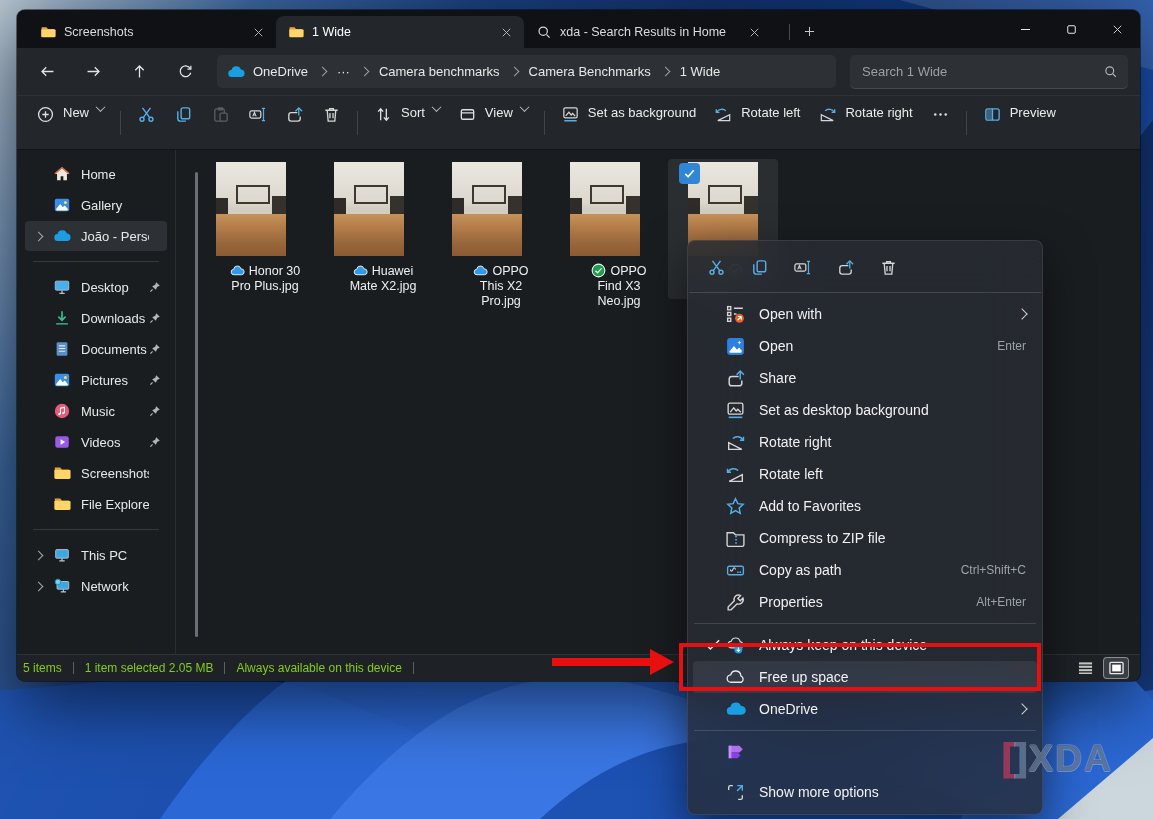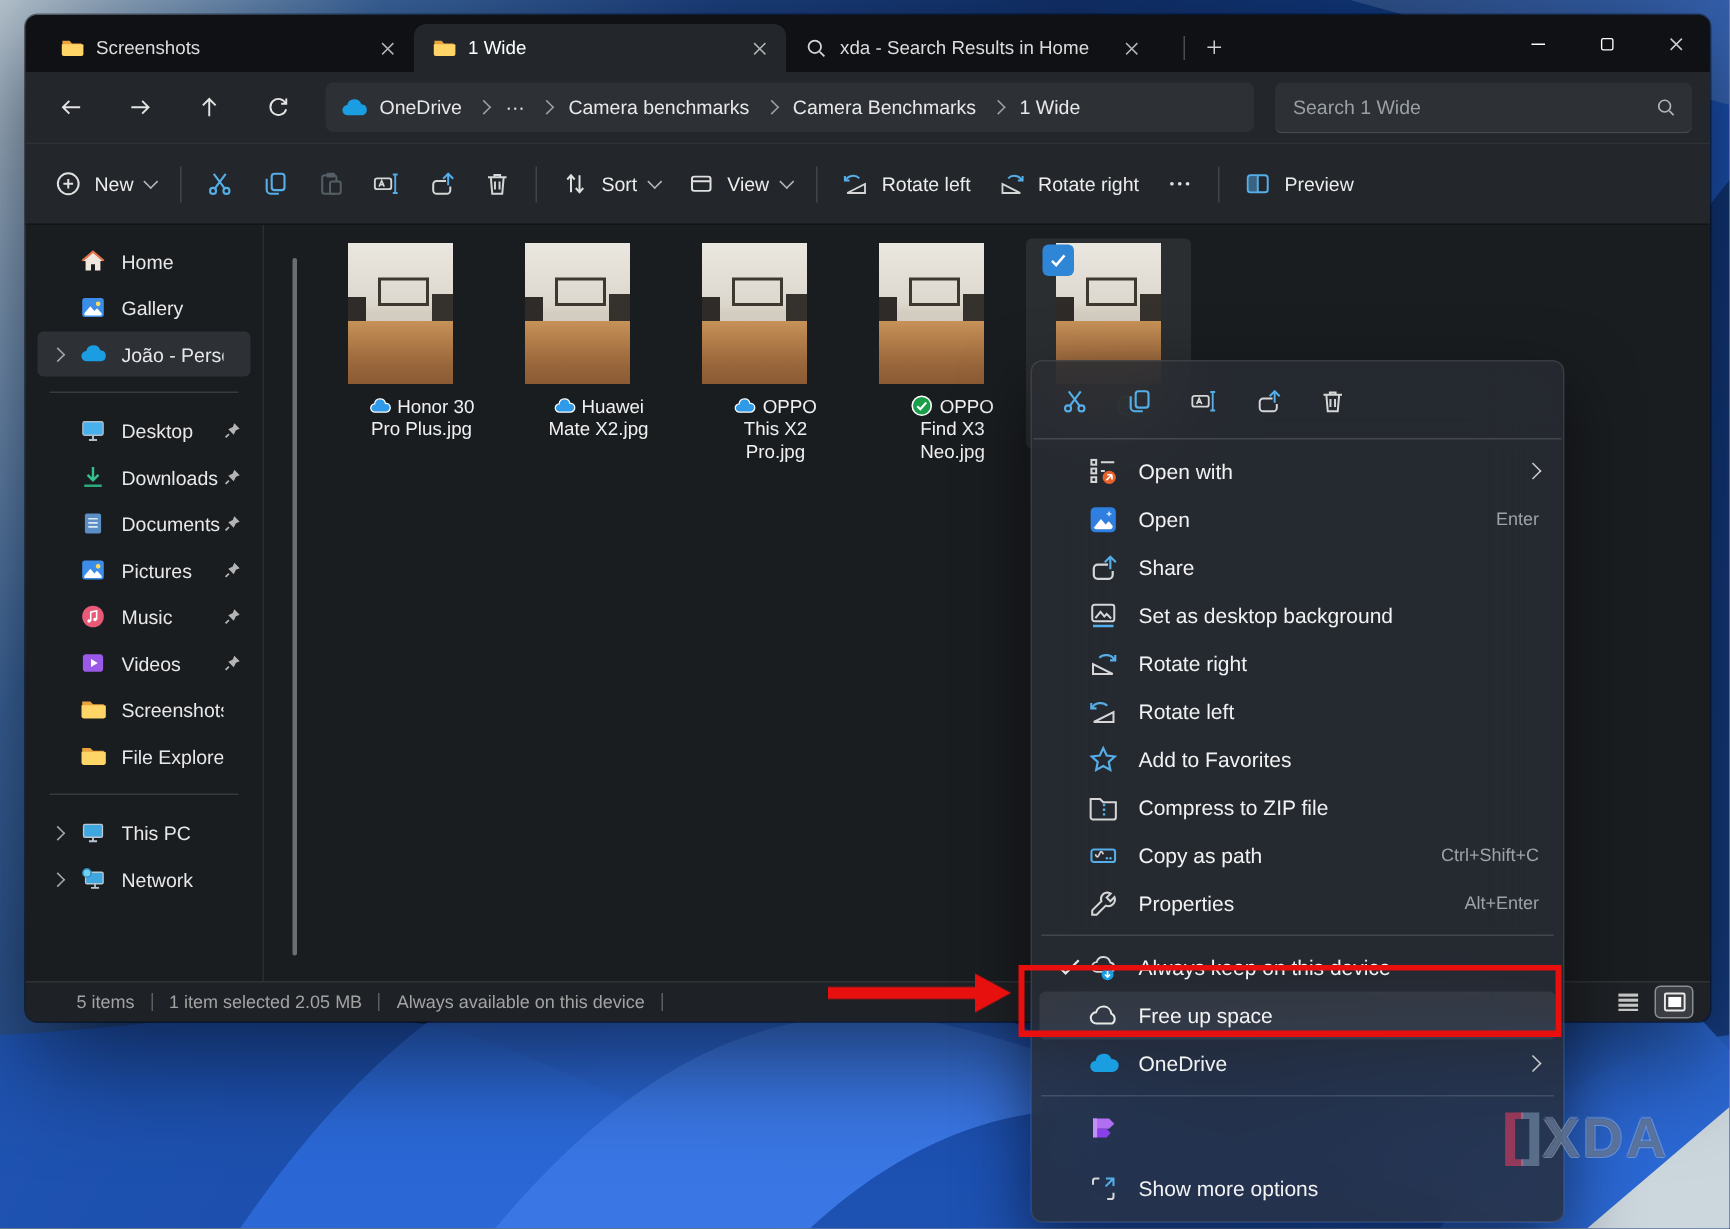--- a/index.html
+++ b/index.html
@@ -44,31 +44,31 @@
       transform:rotate(45deg);margin:0 11px;flex:none;}
   .searchbox{width:258px;height:33px;background:#2d3136;border-radius:5px;display:flex;align-items:center;
       padding:0 10px;border-bottom:1px solid rgba(255,255,255,.12);}
   .searchbox input{flex:1;background:transparent;border:none;outline:none;color:#e8e8e8;font-size:13px;
       font-family:inherit;}
   .searchbox input::placeholder{color:#9aa0a6;}
   .search-glyph{width:15px;height:15px;opacity:.8;}
   
   .toolbar{height:53px;background:#23272b;border-top:1px solid rgba(255,255,255,.05);
       border-bottom:1px solid #121416;display:flex;align-items:center;padding:0 10px;flex:none;}
-  .tb-btn{display:flex;align-items:center;height:36px;padding:0 9px;border-radius:4px;color:#ececec;
+  .tb-btn{display:flex;align-items:flex-start;height:36px;padding:0 9px;border-radius:4px;color:#ececec;
       font-size:13px;gap:8px;flex:none;}
   .tb-btn.disabled{opacity:.4;}
   .tb-icon{width:19px;height:19px;flex:none;}
   .tb-label:empty{display:none;}
   .tb-chev{width:6px;height:6px;border-right:1.4px solid #b8b8b8;border-bottom:1.4px solid #b8b8b8;
       transform:rotate(45deg) translate(-1px,-1px);display:none;}
   .tb-btn.chevron .tb-chev{display:inline-block;}
   .tb-btn.divider{width:1px;height:24px;padding:0;background:rgba(255,255,255,.14);margin:0 7px;border-radius:0;}
   
-  .main{flex:1;display:flex;min-height:0;gap:16px;}
+  .main{flex:1;display:flex;min-height:0;}
   .sidebar{width:158px;flex:none;position:relative;padding-top:8px;border-right:1px solid rgba(255,255,255,.07);}
   .sb-item{height:30px;margin:1px 8px;border-radius:4px;display:flex;align-items:center;
       padding:0 6px 0 28px;position:relative;color:#e8e8e8;font-size:13px;}
   .sb-item.selected{background:#2d3136;}
   .sb-expander{position:absolute;left:10px;width:6px;height:6px;border-top:1.4px solid #a8a8a8;
       border-right:1.4px solid #a8a8a8;transform:rotate(45deg);display:none;}
   .sb-item.expandable .sb-expander{display:block;}
   .sb-icon{width:18px;height:18px;margin-right:10px;flex:none;}
   .sb-label{flex:1;white-space:nowrap;overflow:hidden;}
   .sb-pin{width:12px;height:12px;visibility:hidden;flex:none;}
@@ -90,21 +90,21 @@
       background:rgba(228,222,210,.18);z-index:1;}
   .tile-checkbox{position:absolute;left:11px;top:4px;width:21px;height:21px;background:#2f86d6;
       border-radius:4px;display:none;align-items:center;justify-content:center;z-index:3;}
   .tile.selected .tile-checkbox{display:flex;}
   .tile-checkbox span{width:13px;height:13px;display:block;}
   .tile-label{margin-top:7px;text-align:center;font-size:12.5px;line-height:15px;color:#f0f0f0;
       padding:0 4px;min-height:30px;margin-left:28px;}
   .tile-badge{display:inline-block;width:15px;height:15px;vertical-align:-3px;margin-right:4px;}
   
   .statusbar{height:26px;background:#1e2125;border-top:1px solid rgba(255,255,255,.08);flex:none;
-      display:flex;align-items:center;padding:0 12px 0 34px;font-size:12px;color:#a3a3a3;}
+      display:flex;align-items:center;padding:0 12px 0 6px;font-size:12px;color:#84cc16;}
   .sb-group{display:flex;align-items:center;}
   .sb-text{margin-right:11px;}
   .sb-bar{width:1px;height:12px;background:#5a5f63;margin-right:11px;}
   .view-toggles{margin-left:auto;display:flex;gap:7px;align-items:center;}
   .vt-btn{width:24px;height:20px;display:flex;align-items:center;justify-content:center;border-radius:3px;}
   .vt-btn span{width:15px;height:14px;display:block;}
   .vt-btn.selected{background:#3a3e43;box-shadow:0 0 0 1px #8a8f94;}
   
   .cm{position:absolute;left:687px;top:240px;width:354px;z-index:50;border-radius:8px;
       background:rgba(40,44,51,.82);backdrop-filter:blur(26px) saturate(1.3);
@@ -419,20 +419,31 @@
         <span class="tb-label">View</span>
         <span class="tb-chev"></span>
       </div>
       <div class="tb-btn divider">
         
         
         
       </div>
       <div class="tb-btn">
         <span class="tb-icon" data-icon-slot="icon">
+          <svg viewBox="0 0 20 20" fill="none" stroke="#d6d6d6" stroke-width="1.3">
+            <rect x="3" y="3" width="14" height="10.5" rx="1.5"></rect>
+            <path d="M5 11.5l3.3-4 2.4 3 1.5-1.6 2.8 2.8"></path>
+            <path d="M3.5 16.5h13" stroke="#55aee8" stroke-width="1.5"></path>
+          </svg>
+        </span>
+        <span class="tb-label">Set as background</span>
+
+      </div>
+      <div class="tb-btn">
+        <span class="tb-icon" data-icon-slot="icon">
           <svg viewBox="0 0 20 20" fill="none">
             <path d="M16.5 16.5H4L16.5 10.2z" stroke="#d6d6d6" stroke-width="1.3"></path>
             <path d="M12.5 6.2A5.5 4.6 0 003 7.6" stroke="#55aee8" stroke-width="1.4"></path>
             <path d="M2.4 4.5v3.3h3.3" stroke="#55aee8" stroke-width="1.4"></path>
           </svg>
         </span>
         <span class="tb-label">Rotate left</span>
 
       </div>
       <div class="tb-btn">

